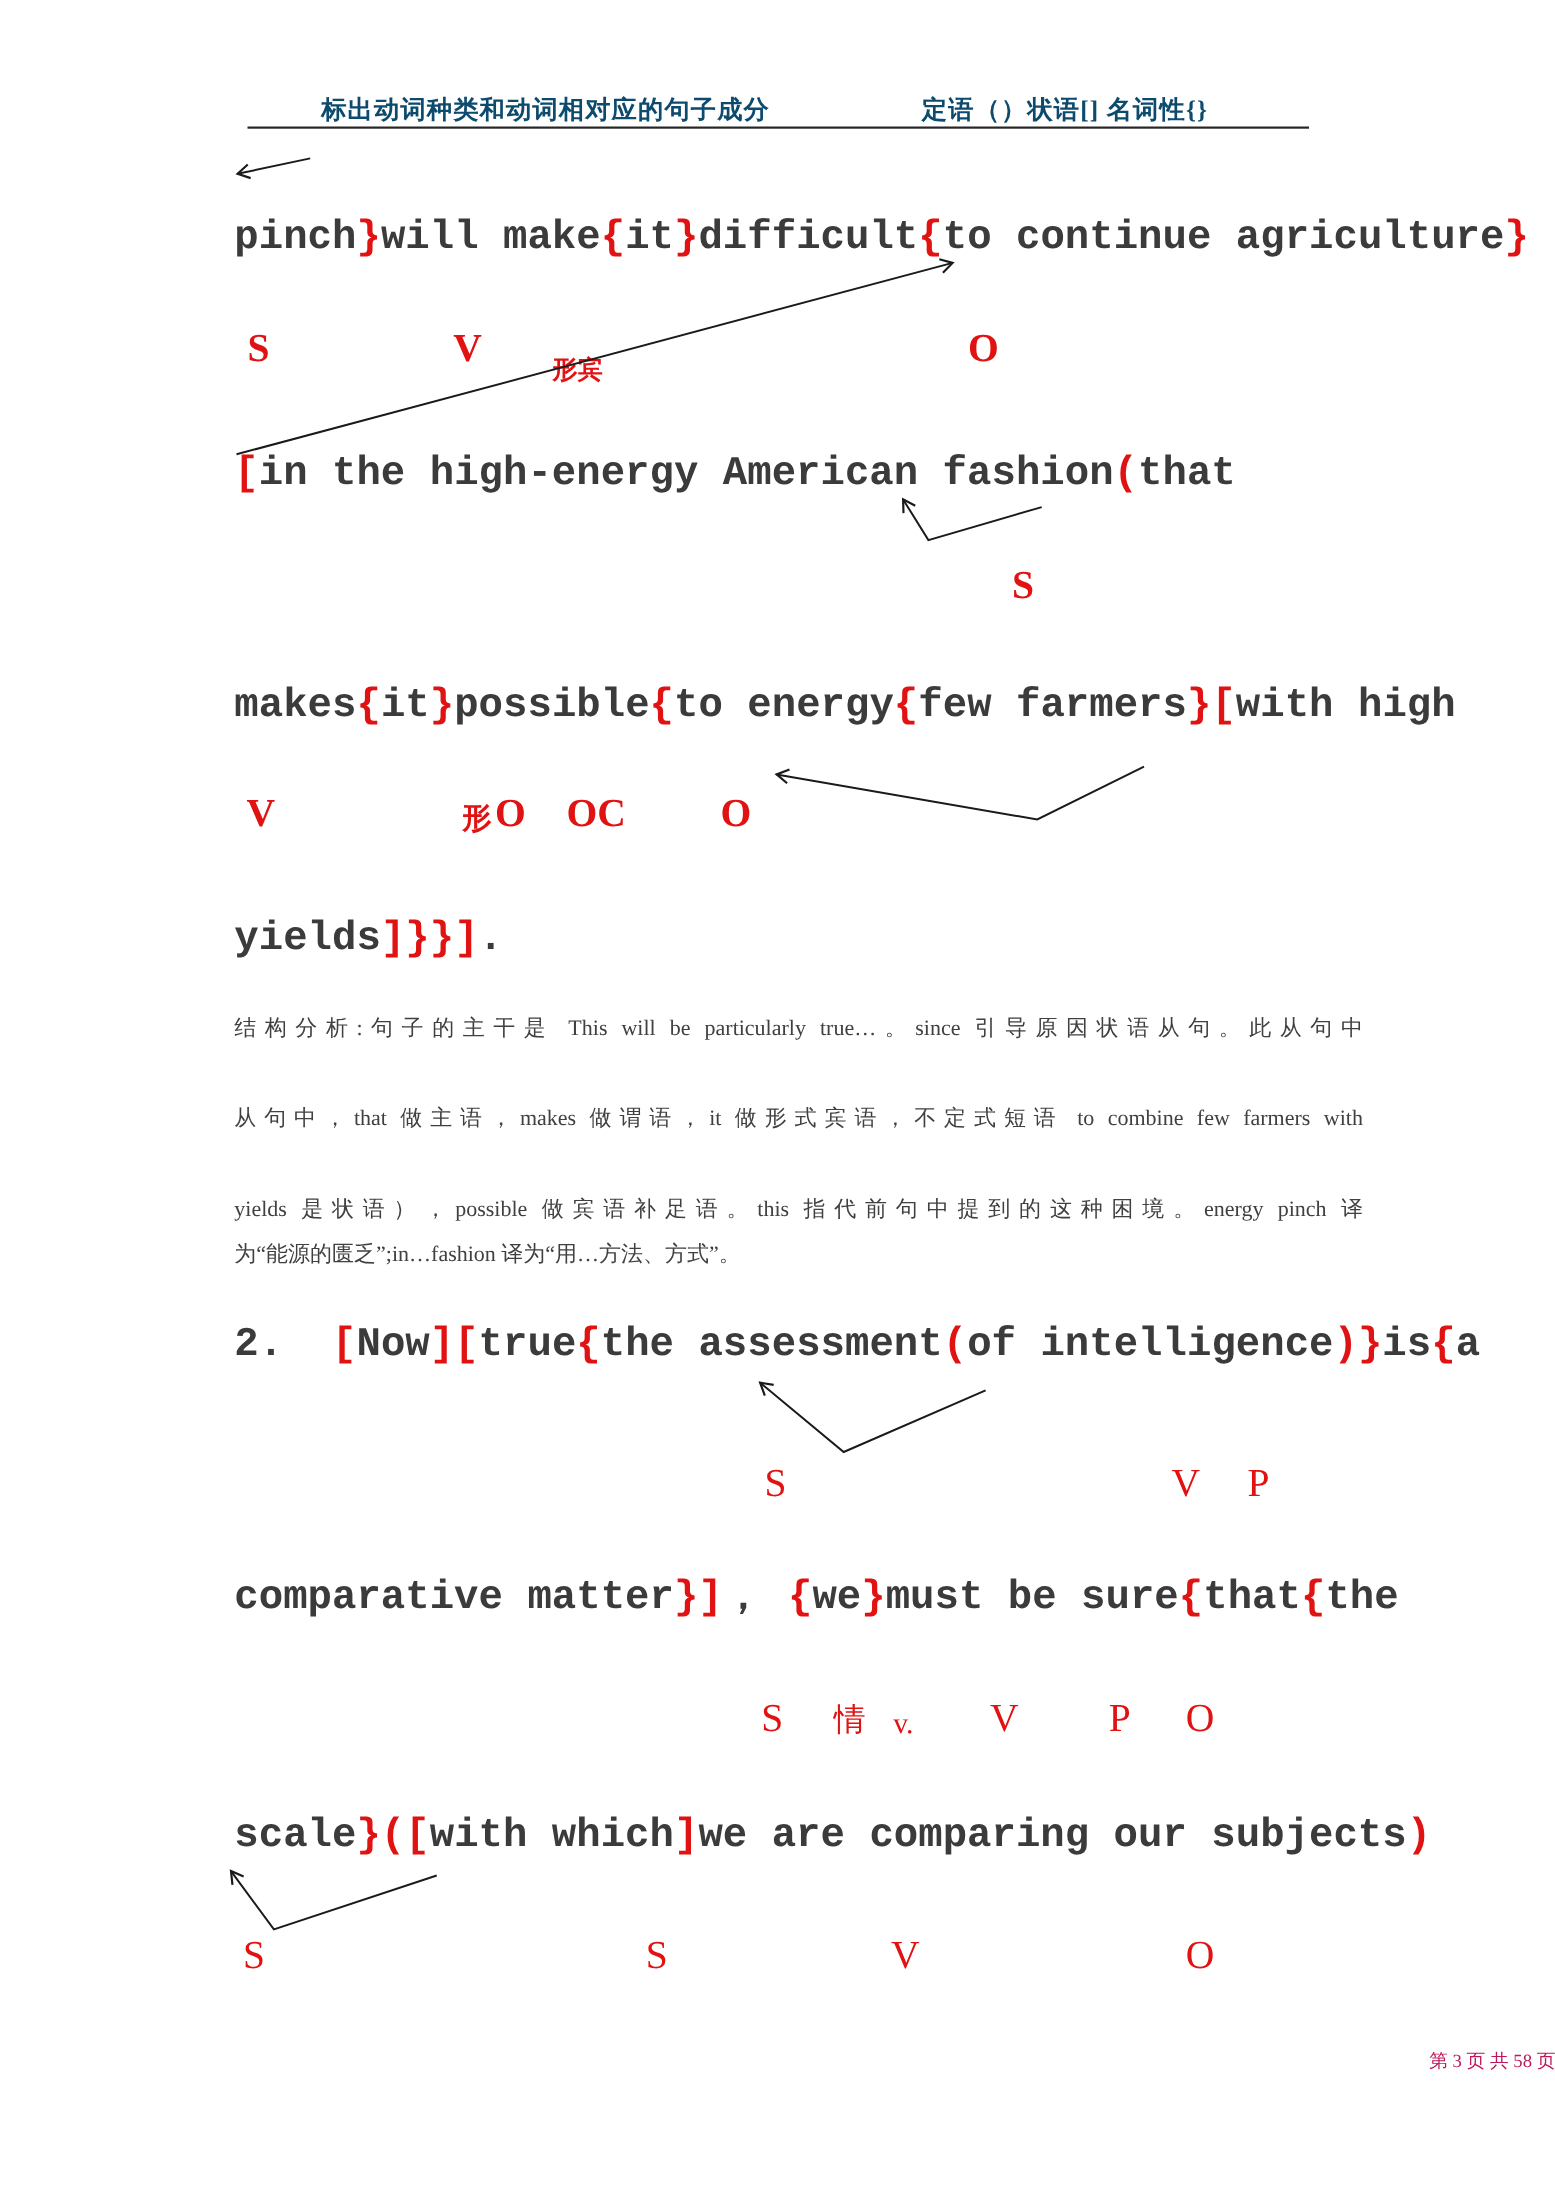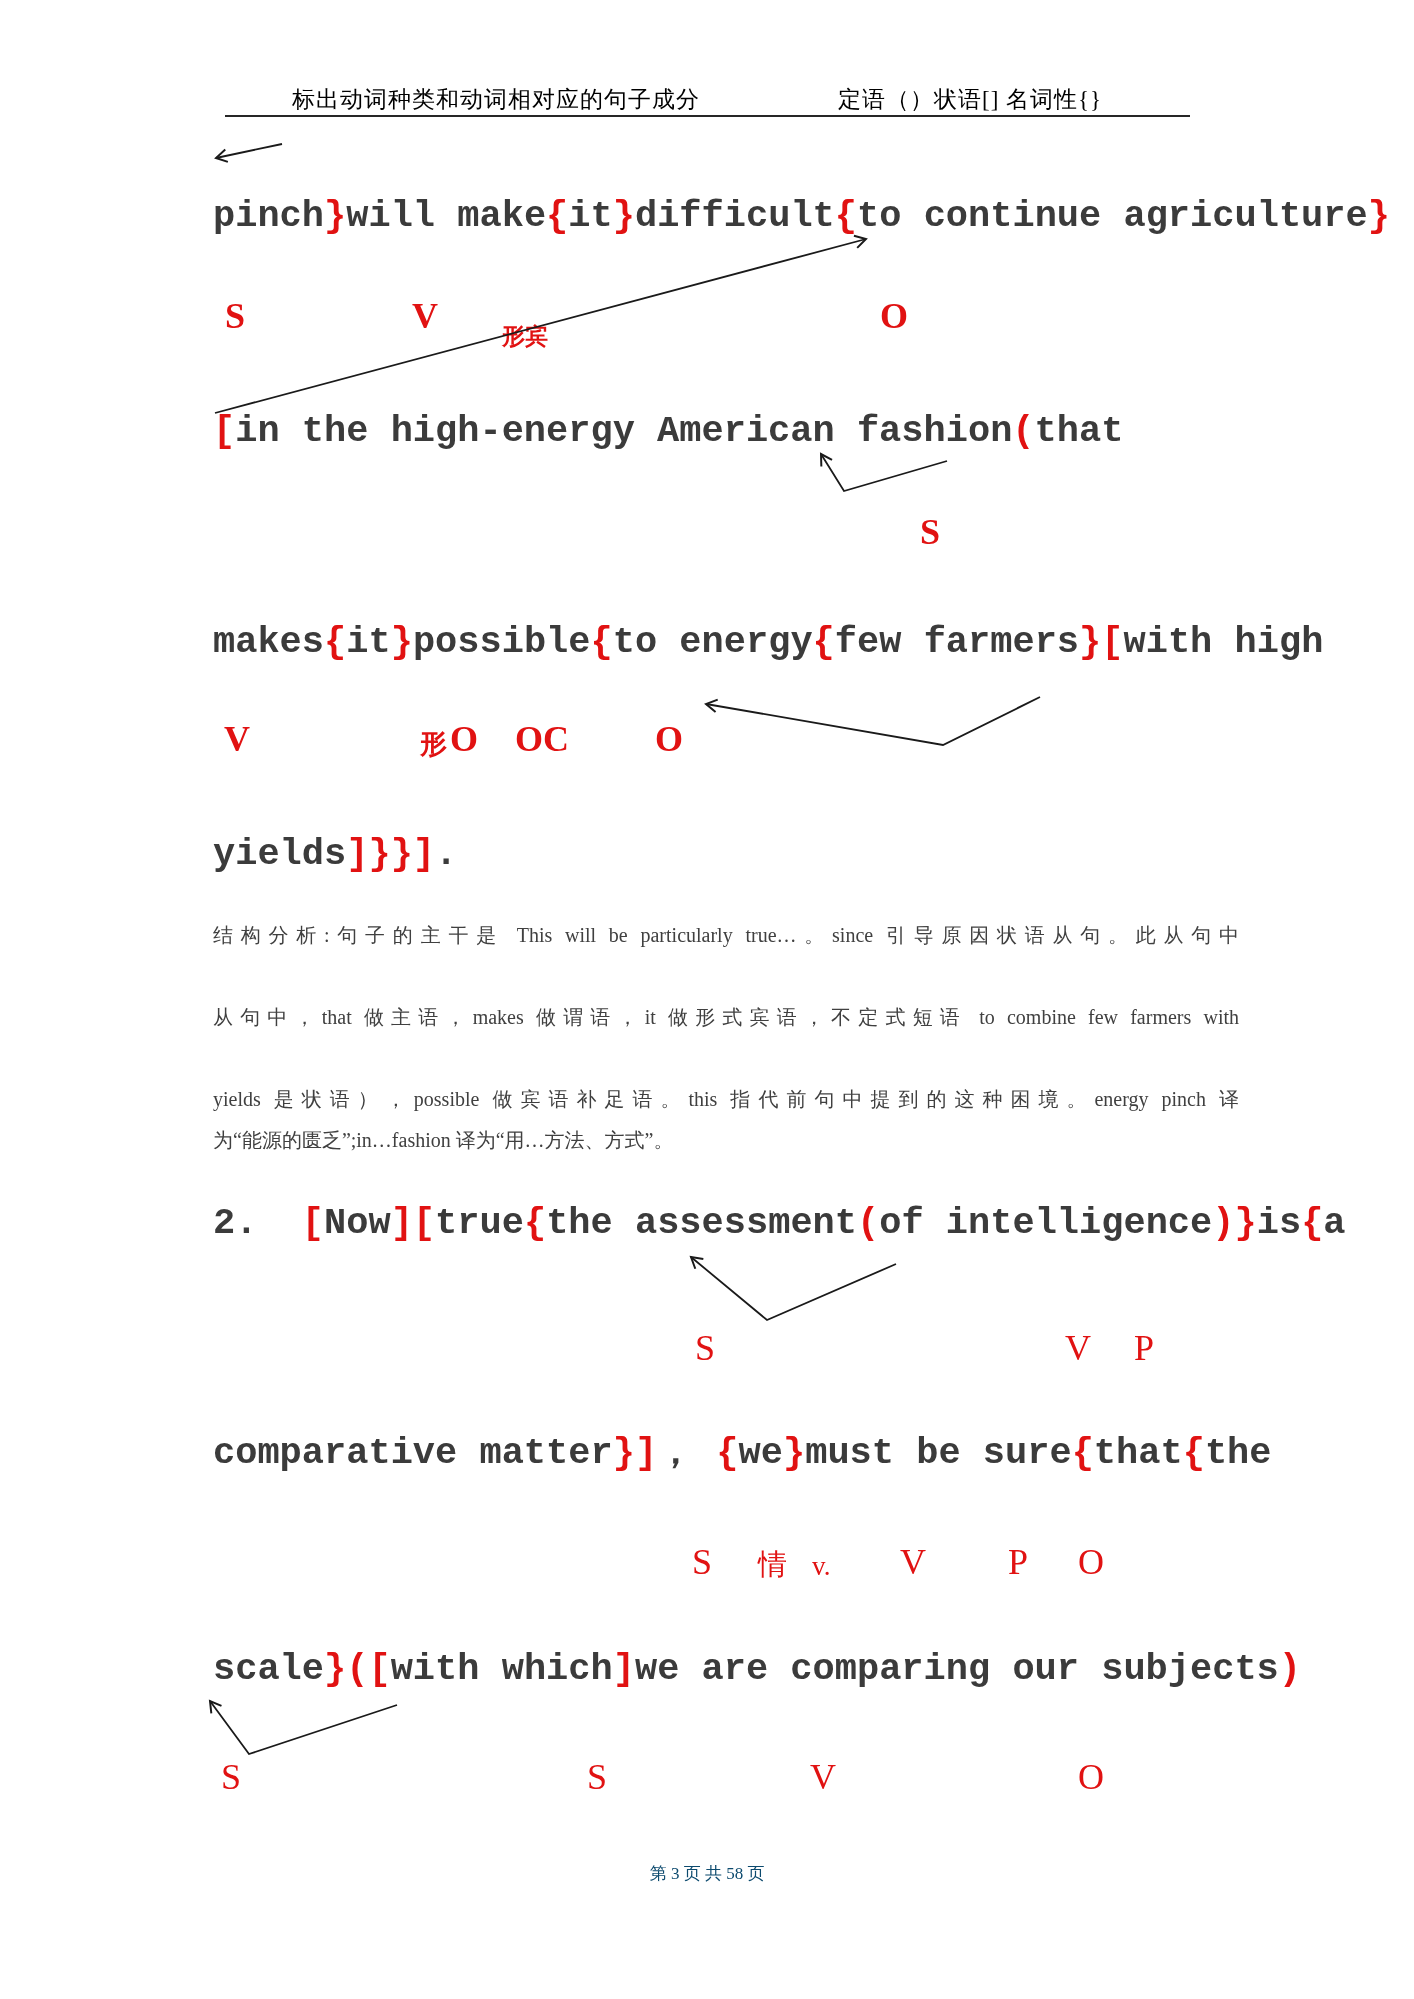--- a/index.html
+++ b/index.html
@@ -1,34 +1,34 @@
 <!DOCTYPE html>
 <html><head>
 <meta charset="utf-8">
 <style>
   html,body{margin:0;padding:0;background:#fff;}
   .page{position:relative;width:1414px;height:1999px;background:#ffffff;
         font-family:"Liberation Serif",serif;overflow:hidden;}
-  .hdr{position:absolute;top:84px;font-size:23px;font-weight:normal;color:#000000;
+  .hdr{position:absolute;top:84px;font-size:23px;font-weight:bold;color:#0c4a6e;
        white-space:pre;letter-spacing:1px;}
   .hdr-left{left:292px;}
   .hdr-right{left:838px;}
   .rule{position:absolute;left:225px;top:115px;width:965px;height:2px;background:#262626;}
   .sent{position:absolute;left:213px;font-size:37px;font-weight:bold;color:#3b3b3b;
         white-space:pre;line-height:46px;font-family:Liberation Mono, monospace;}
   .sent .r{color:#e11212;}
   .ana{position:absolute;left:213px;width:1026px;font-size:20px;color:#404040;line-height:26px;}
   .jl{text-align:justify;text-align-last:justify;}
   .labels{position:absolute;left:0;top:0;width:100%;height:100%;pointer-events:none;}
   .lab{position:absolute;color:#e11212;font-size:36px;line-height:1.15;white-space:pre;
        font-family:"Liberation Serif",serif;}
   .labels.bold .lab{font-weight:bold;}
   .arrows{position:absolute;left:0;top:0;pointer-events:none;}
-  .footer{position:absolute;left:0;top:1862px;width:100%;text-align:center;
-          font-size:17px;color:#0c4a6e;white-space:pre;}
+  .footer{position:absolute;left:0;top:1862px;width:100%;text-align:right;
+          font-size:17px;color:#be185d;white-space:pre;}
 </style>
 </head>
 <body>
 
 <div class="page">
 
   <div class="hdr hdr-left">标出动词种类和动词相对应的句子成分</div>
   <div class="hdr hdr-right">定语（）状语[] 名词性{}</div>
   <div class="rule"></div>
 

